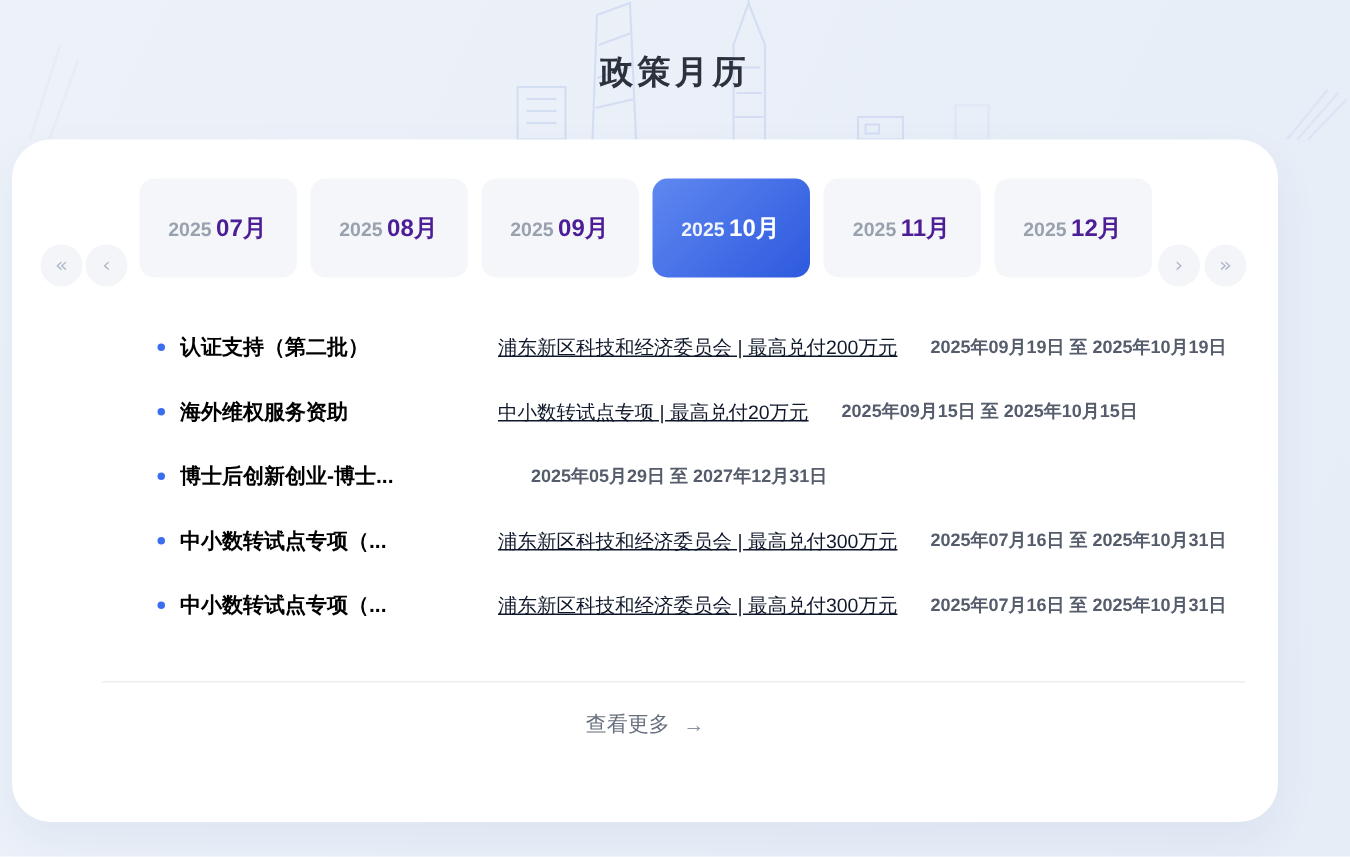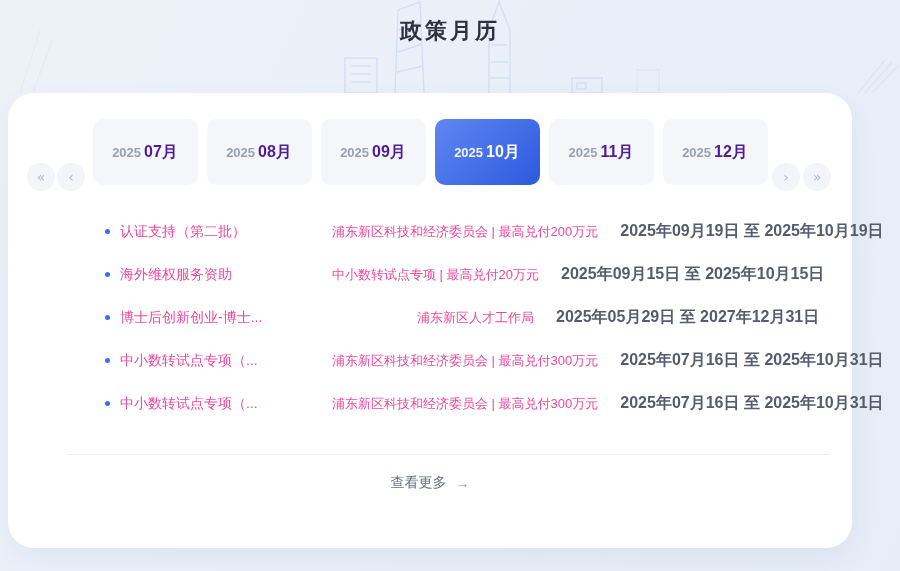--- a/index.html
+++ b/index.html
@@ -6,21 +6,21 @@
   html,body { width: 900px; height: 571px; }
   body {
     font-family: "Liberation Sans", "DejaVu Sans", sans-serif;
     background: linear-gradient(115deg, #edf2f9 0%, #e9eff8 55%, #e6edf7 100%);
     position: relative;
     overflow: hidden;
   }
   .header { position: absolute; top: 0; left: 0; width: 900px; height: 93px; }
   .skyline { position: absolute; top: 0; left: 0; width: 900px; height: 93px; }
   .page-title {
-    position: absolute; top: 16px; left: 0; width: 900px;
+    position: absolute; top: 33px; left: 0; width: 900px;
     text-align: center; font-size: 22px; font-weight: bold;
     color: #2b313d; letter-spacing: 3px;
   }
   .card {
     position: absolute; left: 8px; top: 93px; width: 844px; height: 455px;
     background: #ffffff; border-radius: 26px;
     box-shadow: 0 12px 30px rgba(40, 70, 130, 0.06);
   }
   
   .tabs-area { position: relative; margin-top: 26px; height: 66px; }
@@ -50,30 +50,30 @@
   .nav-last  { right: 21px; }
   
   .policy-list { margin-top: 25px; padding: 0 90px 0 97px; }
   .row { display: flex; align-items: center; height: 43px; }
   .bullet {
     width: 5px; height: 5px; border-radius: 50%;
     background: #3b6df0; margin-right: 10px; flex: none;
   }
   .p-name {
     width: 212px; flex: none;
-    font-size: 14px; font-weight: normal; color: #ec4899;
+    font-size: 14px; font-weight: bold; color: #000000;
     white-space: nowrap; overflow: hidden;
   }
   .p-meta {
     flex: 1; text-align: right;
-    font-size: 13px; color: #ec4899; white-space: nowrap;
+    font-size: 13px; color: #0f172a; white-space: nowrap; text-decoration: underline;
   }
   .p-dates {
     width: 206px; flex: none; margin-left: 22px; text-align: left;
-    font-size: 16px; font-weight: bold; color: #555c6b; white-space: nowrap;
+    font-size: 12px; font-weight: bold; color: #555c6b; white-space: nowrap;
   }
   
   .divider { height: 1px; background: #eceef2; margin: 29px 22px 0 60px; }
   .more-btn {
     margin: 14px auto 0; display: flex; align-items: center; justify-content: center;
     gap: 9px; width: 160px; height: 28px;
     background: none; border: none; cursor: pointer;
     font-size: 14px; color: #676f7e; font-family: inherit;
   }
   .more-arrow { font-size: 14px; color: #8a919f; }
@@ -147,21 +147,20 @@
     </div>
     <div class="row">
       <span class="bullet"></span>
       <span class="p-name">海外维权服务资助</span>
       <span class="p-meta">中小数转试点专项 | 最高兑付20万元</span>
       <span class="p-dates">2025年09月15日 至 2025年10月15日</span>
     </div>
     <div class="row">
       <span class="bullet"></span>
       <span class="p-name">博士后创新创业-博士...</span>
-      <span class="p-meta">浦东新区人才工作局</span>
       <span class="p-dates">2025年05月29日 至 2027年12月31日</span>
     </div>
     <div class="row">
       <span class="bullet"></span>
       <span class="p-name">中小数转试点专项（...</span>
       <span class="p-meta">浦东新区科技和经济委员会 | 最高兑付300万元</span>
       <span class="p-dates">2025年07月16日 至 2025年10月31日</span>
     </div>
     <div class="row">
       <span class="bullet"></span>

